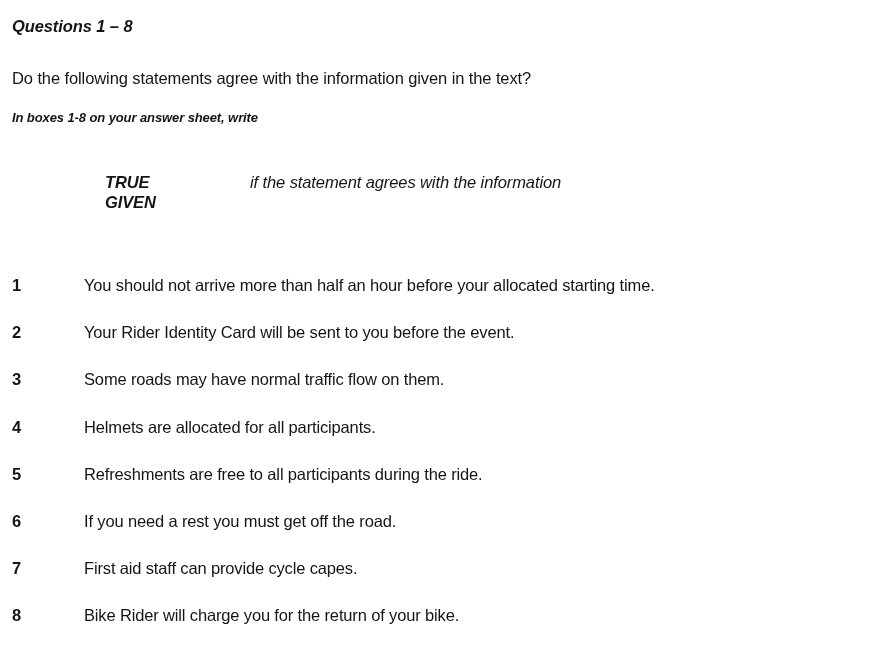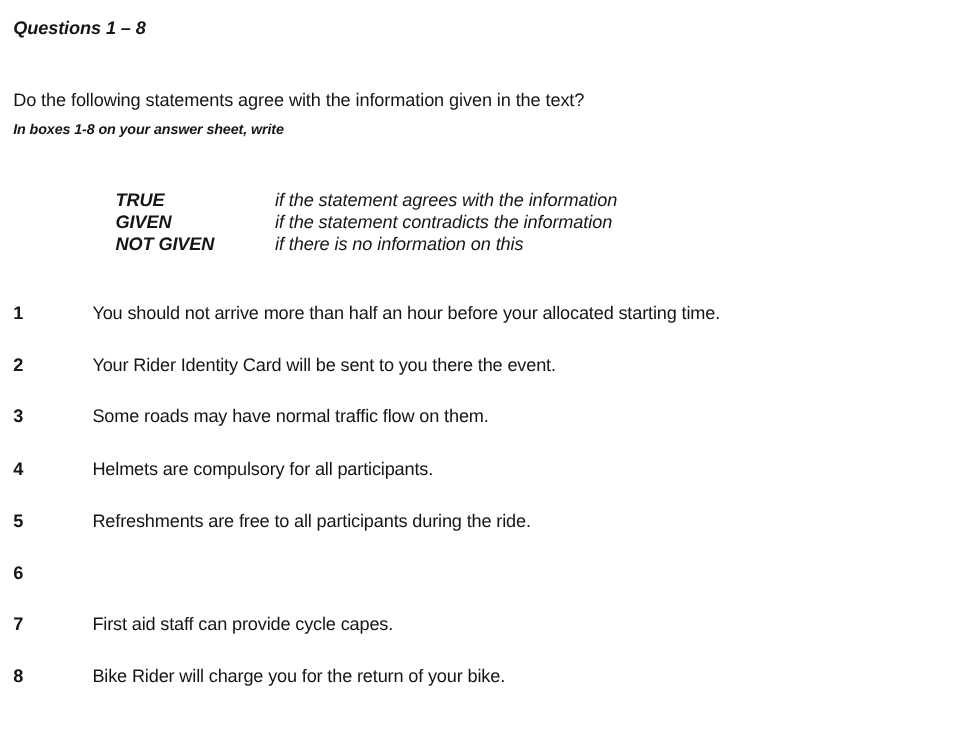--- a/index.html
+++ b/index.html
@@ -31,21 +31,21 @@
     font-size: 16.5px;
     font-style: italic;
     font-weight: bold;
     letter-spacing: -0.1px;
     white-space: nowrap;
   }
 
   .q-prompt {
     position: absolute;
     left: 12px;
-    top: 82px;
+    top: 69px;
     font-size: 16.5px;
     font-weight: normal;
     letter-spacing: -0.1px;
     white-space: nowrap;
   }
 
   .q-subinstruction {
     position: absolute;
     left: 12px;
     top: 110px;
@@ -126,57 +126,53 @@
 
   <div class="q-subinstruction">In boxes 1-8 on your answer sheet, write</div>
 
   <div class="legend">
     <div class="legend-row">
       <span class="legend-term">TRUE</span>
       <span class="legend-desc">if the statement agrees with the information</span>
     </div>
     <div class="legend-row">
       <span class="legend-term">GIVEN</span>
-      <span class="legend-desc">if the statement contradicts the information</span>
-    </div>
-    <div class="legend-row">
-      <span class="legend-term">NOT GIVEN</span>
-      <span class="legend-desc">if there is no information on this</span>
     </div>
   </div>
 
   <div class="statements">
 
     <div class="statement-row">
       <span class="statement-number">1</span>
       <span class="statement-text">You should not arrive more than half an hour before your allocated starting time.</span>
     </div>
 
     <div class="statement-row">
       <span class="statement-number">2</span>
-      <span class="statement-text">Your Rider Identity Card will be sent to you there the event.</span>
+      <span class="statement-text">Your Rider Identity Card will be sent to you before the event.</span>
     </div>
 
     <div class="statement-row">
       <span class="statement-number">3</span>
       <span class="statement-text">Some roads may have normal traffic flow on them.</span>
     </div>
 
     <div class="statement-row">
       <span class="statement-number">4</span>
-      <span class="statement-text">Helmets are compulsory for all participants.</span>
+      <span class="statement-text">Helmets are allocated for all participants.</span>
     </div>
 
     <div class="statement-row">
       <span class="statement-number">5</span>
       <span class="statement-text">Refreshments are free to all participants during the ride.</span>
     </div>
 
     <div class="statement-row">
       <span class="statement-number">6</span>
+      <span class="statement-text">If you need a rest you must get off the road.</span>
     </div>
 
     <div class="statement-row">
       <span class="statement-number">7</span>
       <span class="statement-text">First aid staff can provide cycle capes.</span>
     </div>
 
     <div class="statement-row">
       <span class="statement-number">8</span>
       <span class="statement-text">Bike Rider will charge you for the return of your bike.</span>

